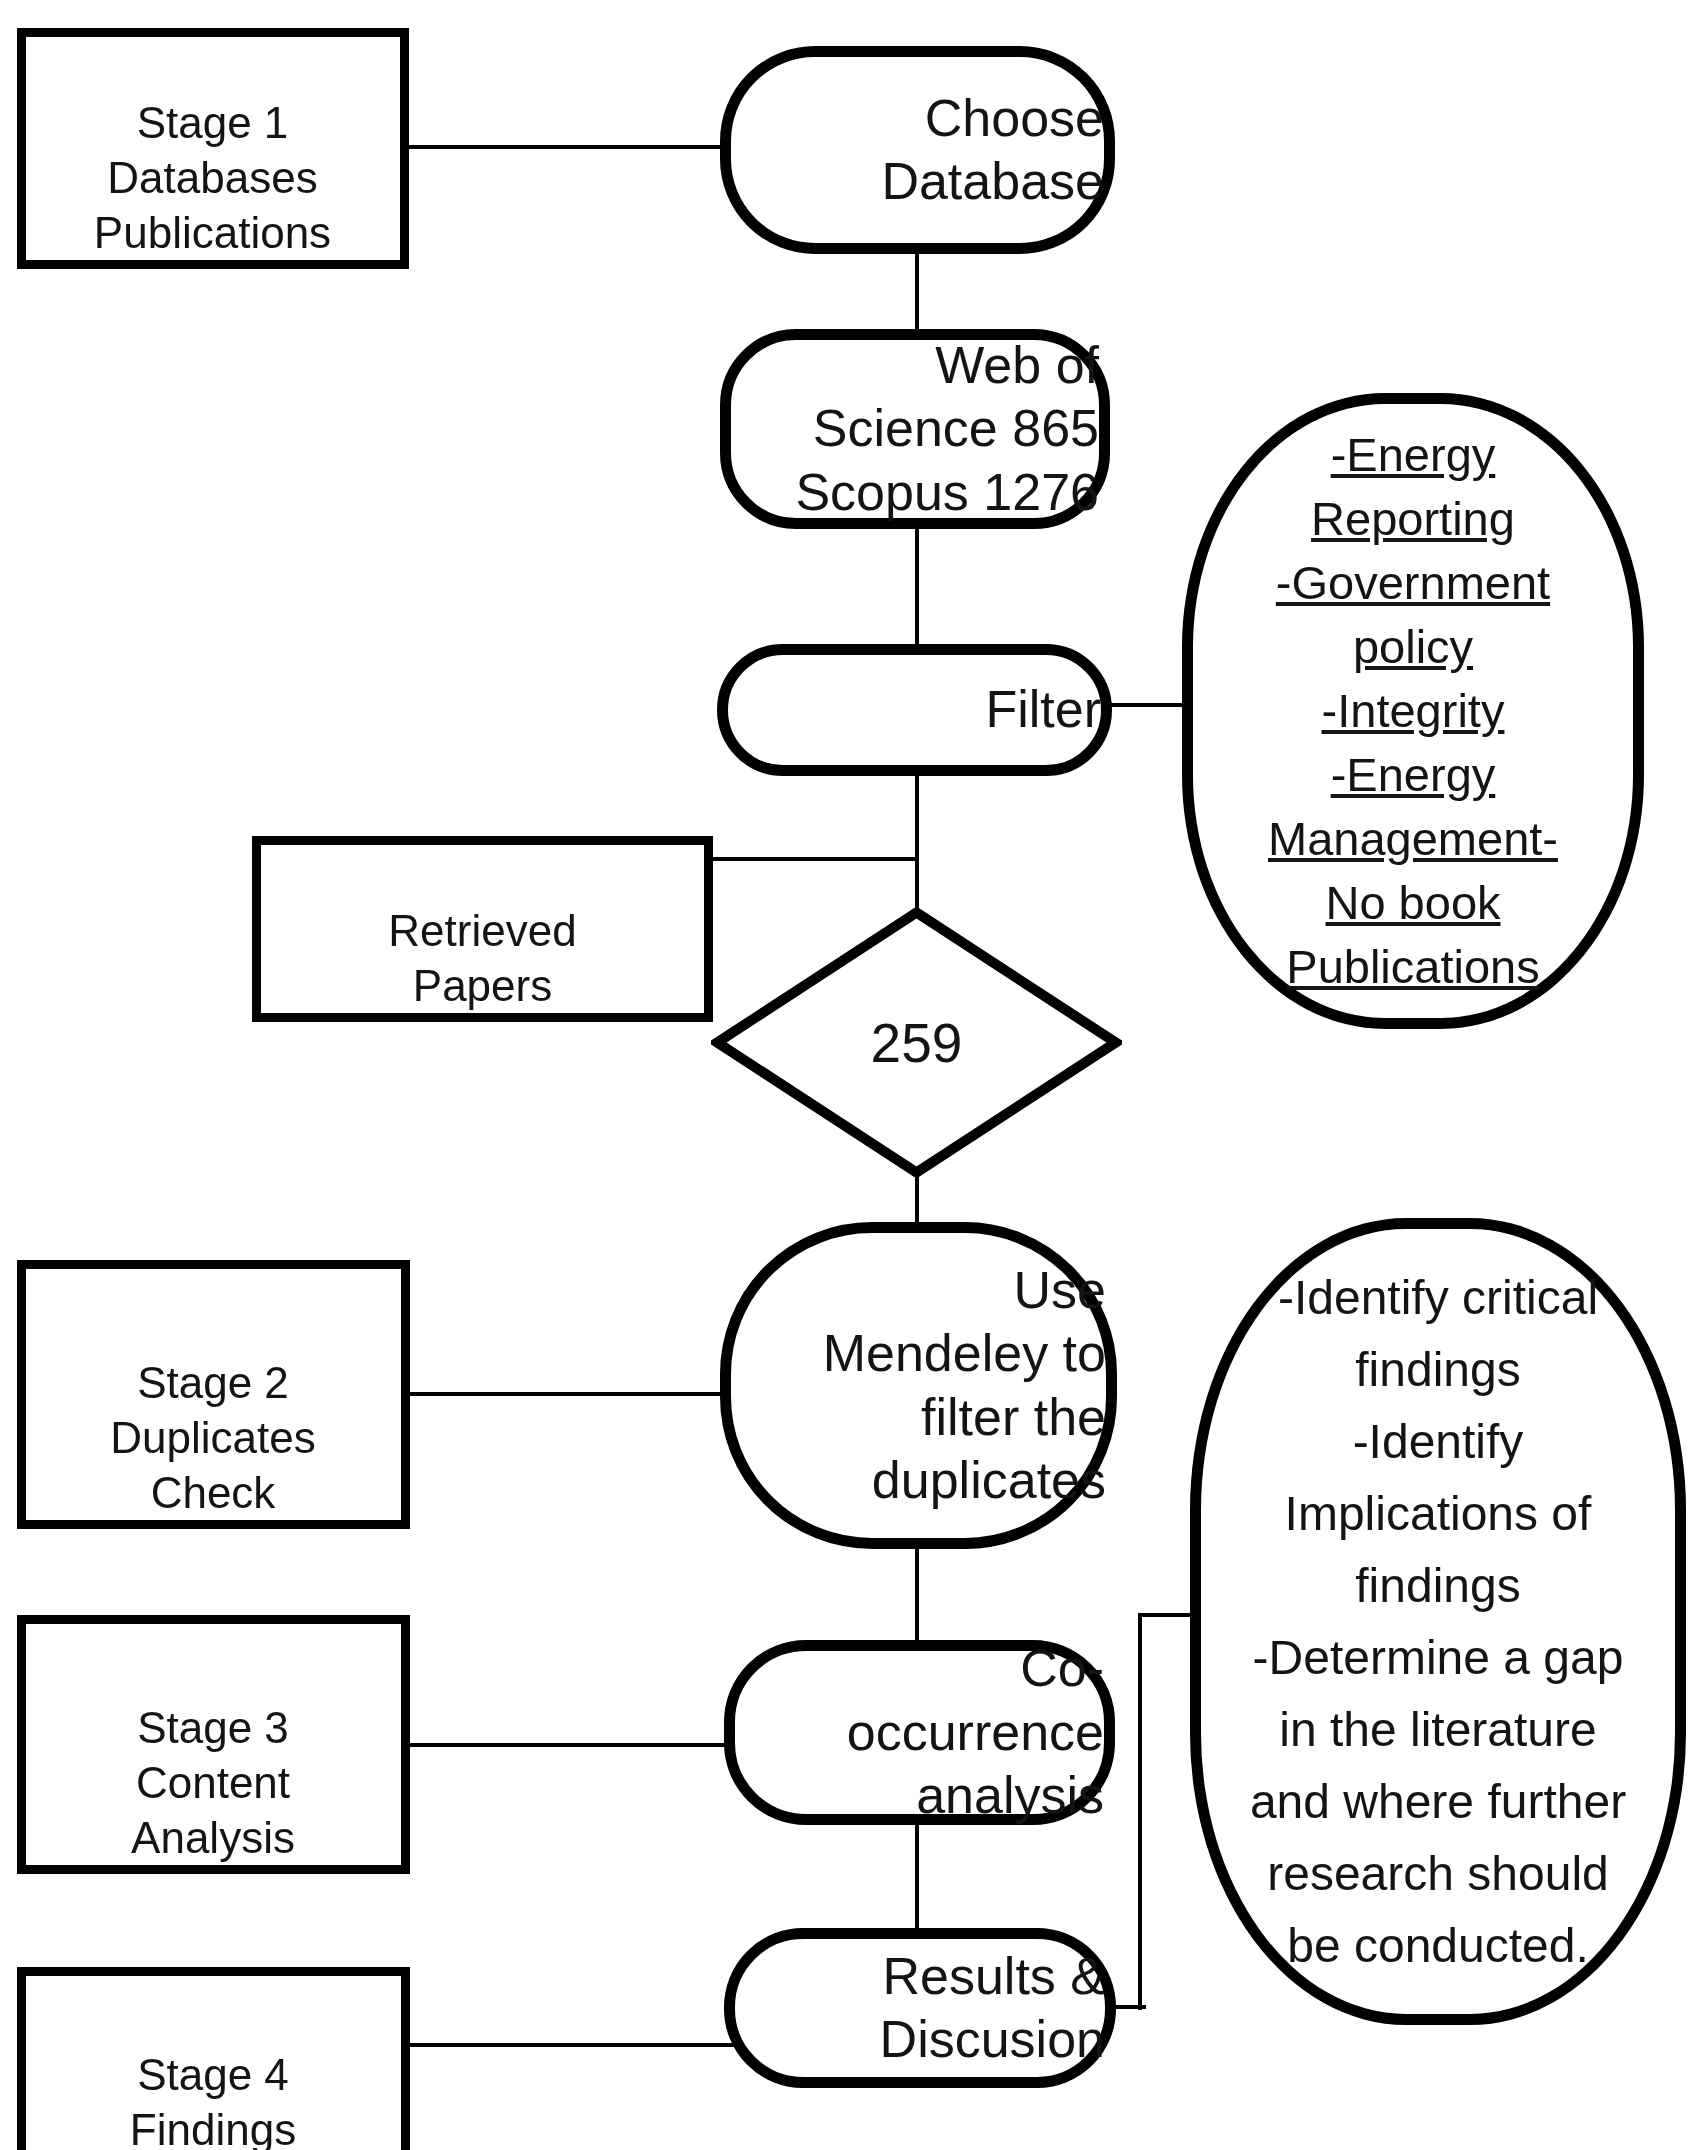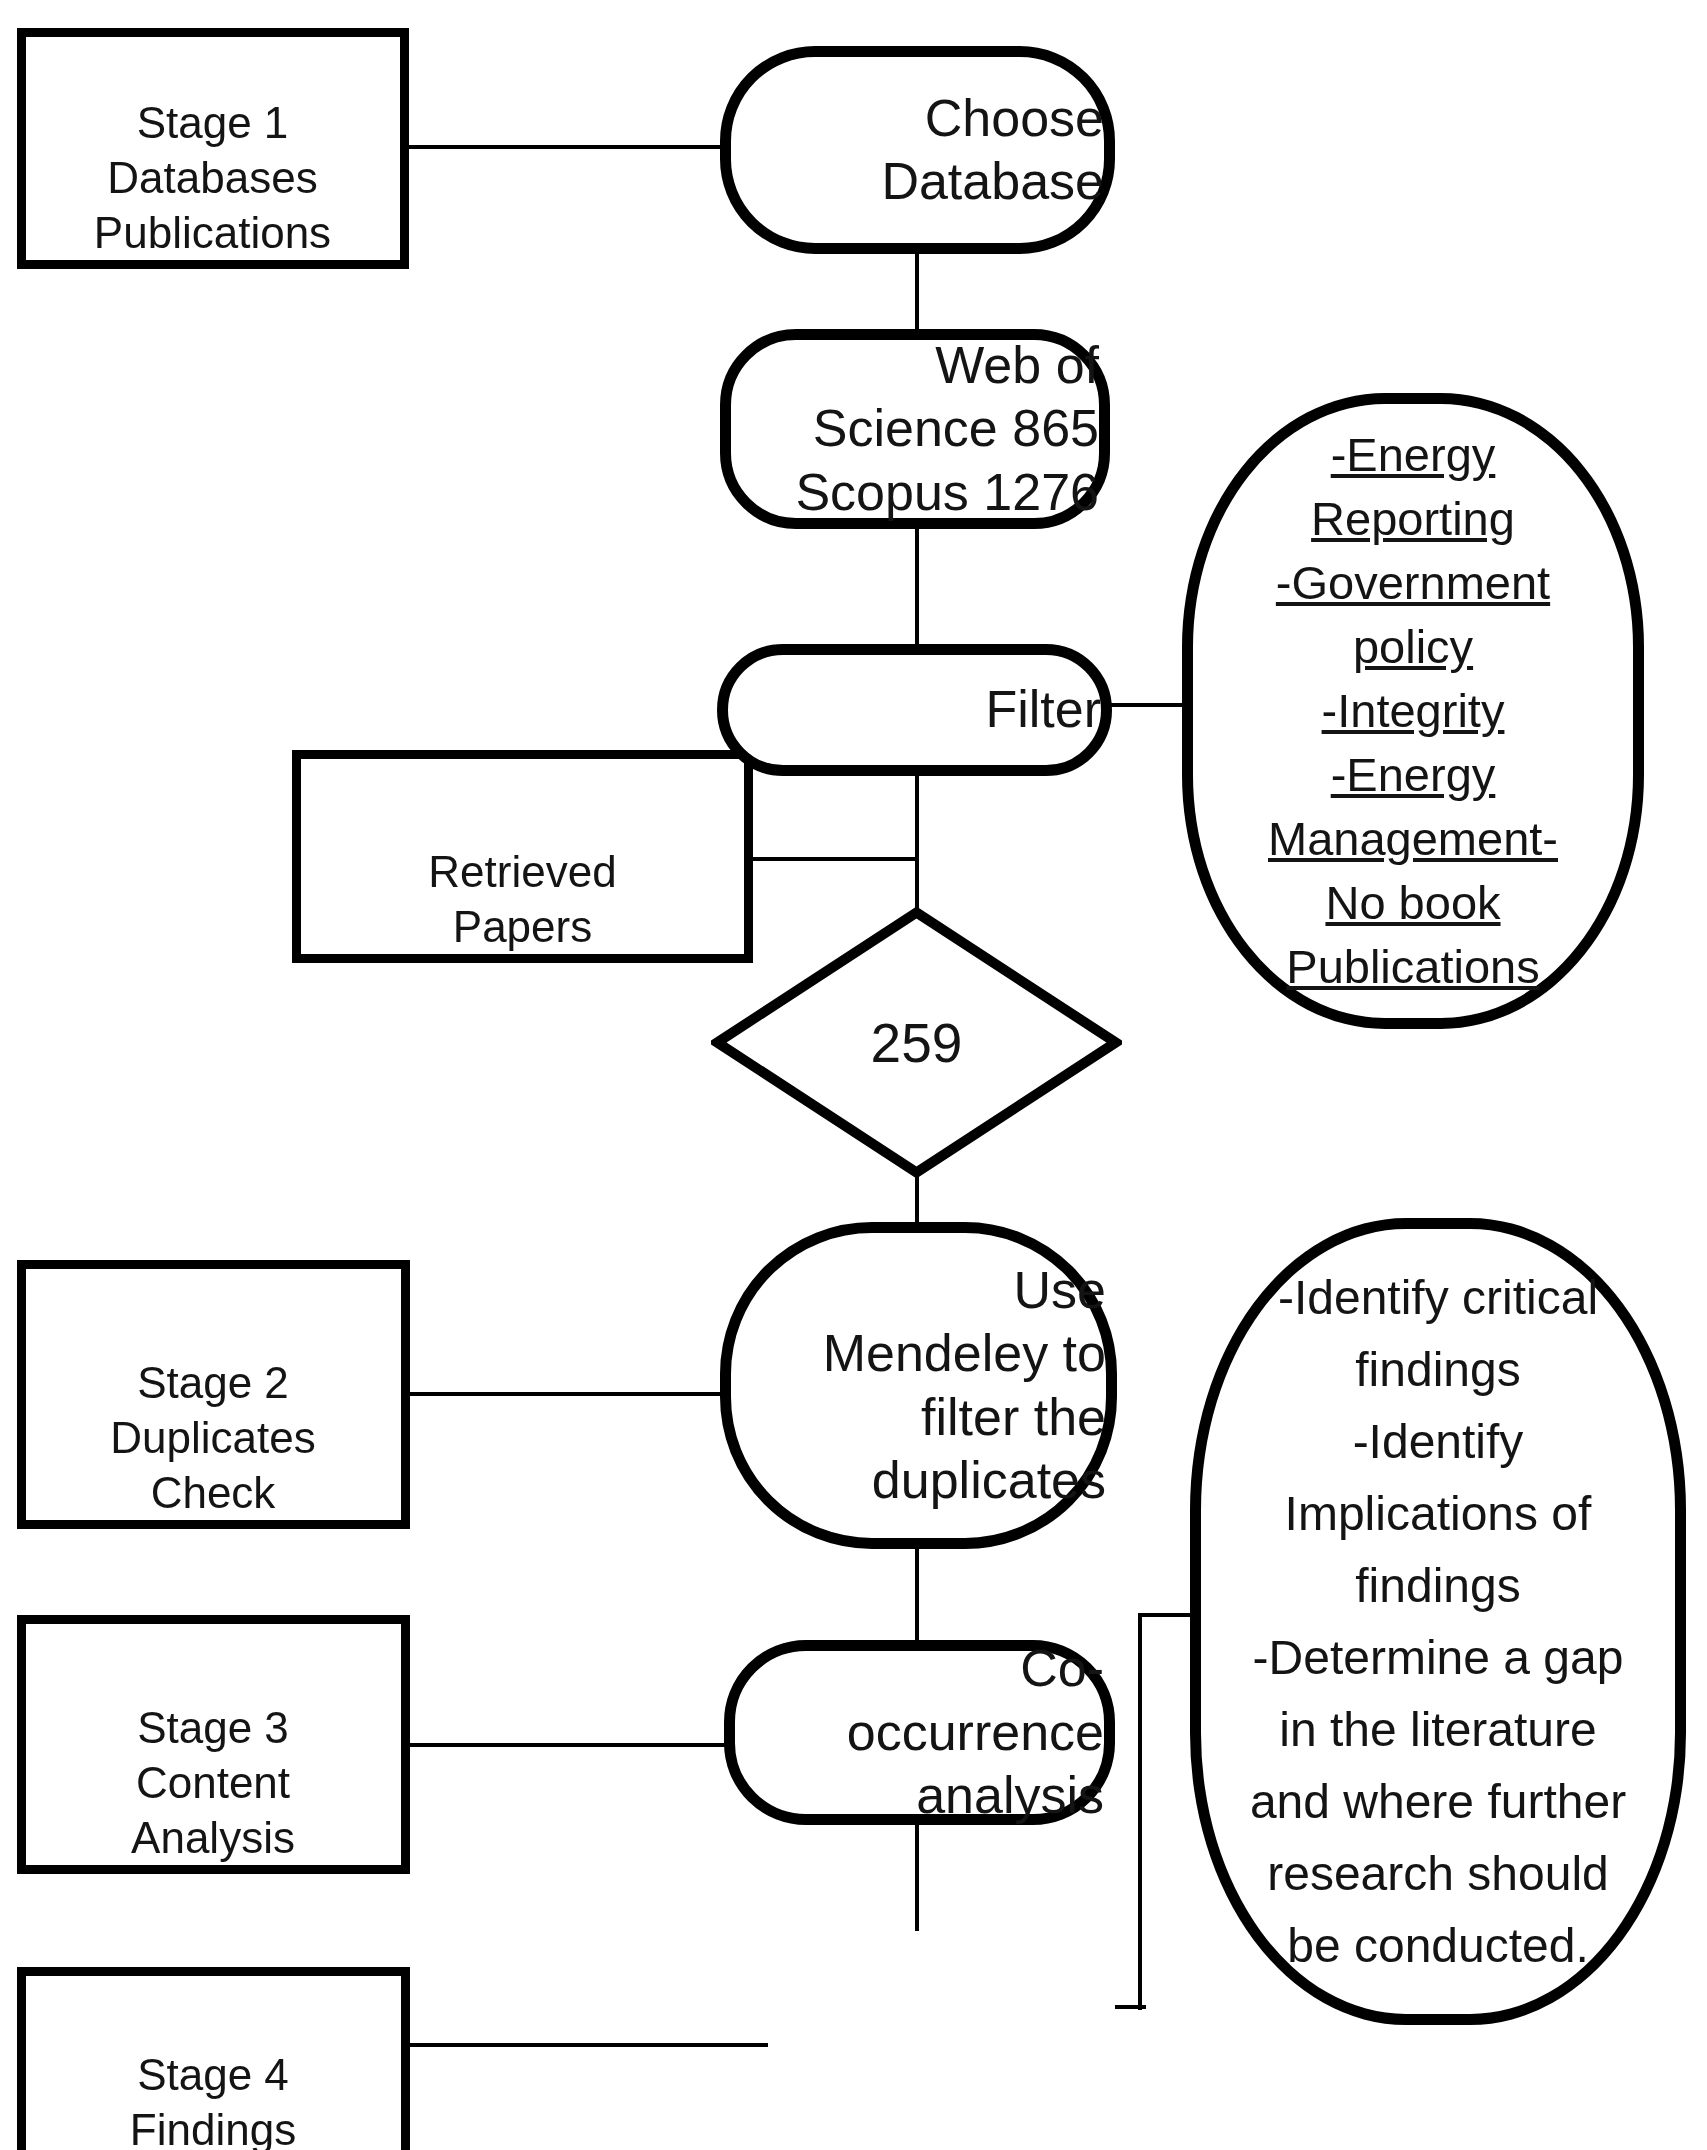--- a/index.html
+++ b/index.html
@@ -64,21 +64,21 @@
     display: flex;
     align-items: center;
     justify-content: center;
     font-size: 55px;
   }
   
   #stage1-box     { left: 16.5px;   top: 28px;   width: 392px; height: 241px; }
   #choose-node    { left: 720px; top: 46px;   width: 395px; height: 208px; border-radius: 95px; }
   #wos-node       { left: 720px; top: 329px;  width: 390px; height: 200px; border-radius: 76px; }
   #filter-node    { left: 717px; top: 644px; width: 395px; height: 132px; border-radius: 66px; }
-  #retrieved-box  { left: 252px;  top: 750px; width: 461px; height: 213px; margin-left: 40px; }
+  #retrieved-box  { left: 252px;  top: 836px; width: 461px; height: 186px; }
   #diamond-wrap   { left: 711px; top: 906px; width: 411px; height: 273px; text-decoration: underline; }
   #mendeley-node  { left: 720px; top: 1222px; width: 397px; height: 327px; border-radius: 152px; }
   #stage2-box     { left: 16.5px;   top: 1260px; width: 393px; height: 269px; }
   #cooc-node      { left: 724px; top: 1640px; width: 391px; height: 185px; border-radius: 82px; }
   #stage3-box     { left: 16.5px;   top: 1615px; width: 393px; height: 259px; }
   #results-node   { left: 724px; top: 1928px; width: 392px; height: 160px; border-radius: 79px; }
   #stage4-box     { left: 16.5px;   top: 1946px; width: 393px; height: 199px; margin-top: 21px; }
   #energy-annotation {
     left: 1182px; top: 393px; width: 462px; height: 636px;
     border-radius: 203px / 254px;
@@ -175,20 +175,24 @@
     <span class="label">Use
 Mendeley to
 filter the
 duplicates</span>
   </div>
   <div class="shape node" id="cooc-node">
     <span class="label">Co-
 occurrence
 analysis</span>
   </div>
+  <div class="shape node" id="results-node">
+    <span class="label">Results &amp;
+Discusion</span>
+  </div>
 
   <div class="shape annotation" id="energy-annotation">
     <span class="label">-Energy
 Reporting
 -Government
 policy
 -Integrity
 -Energy
 Management-
 No book

